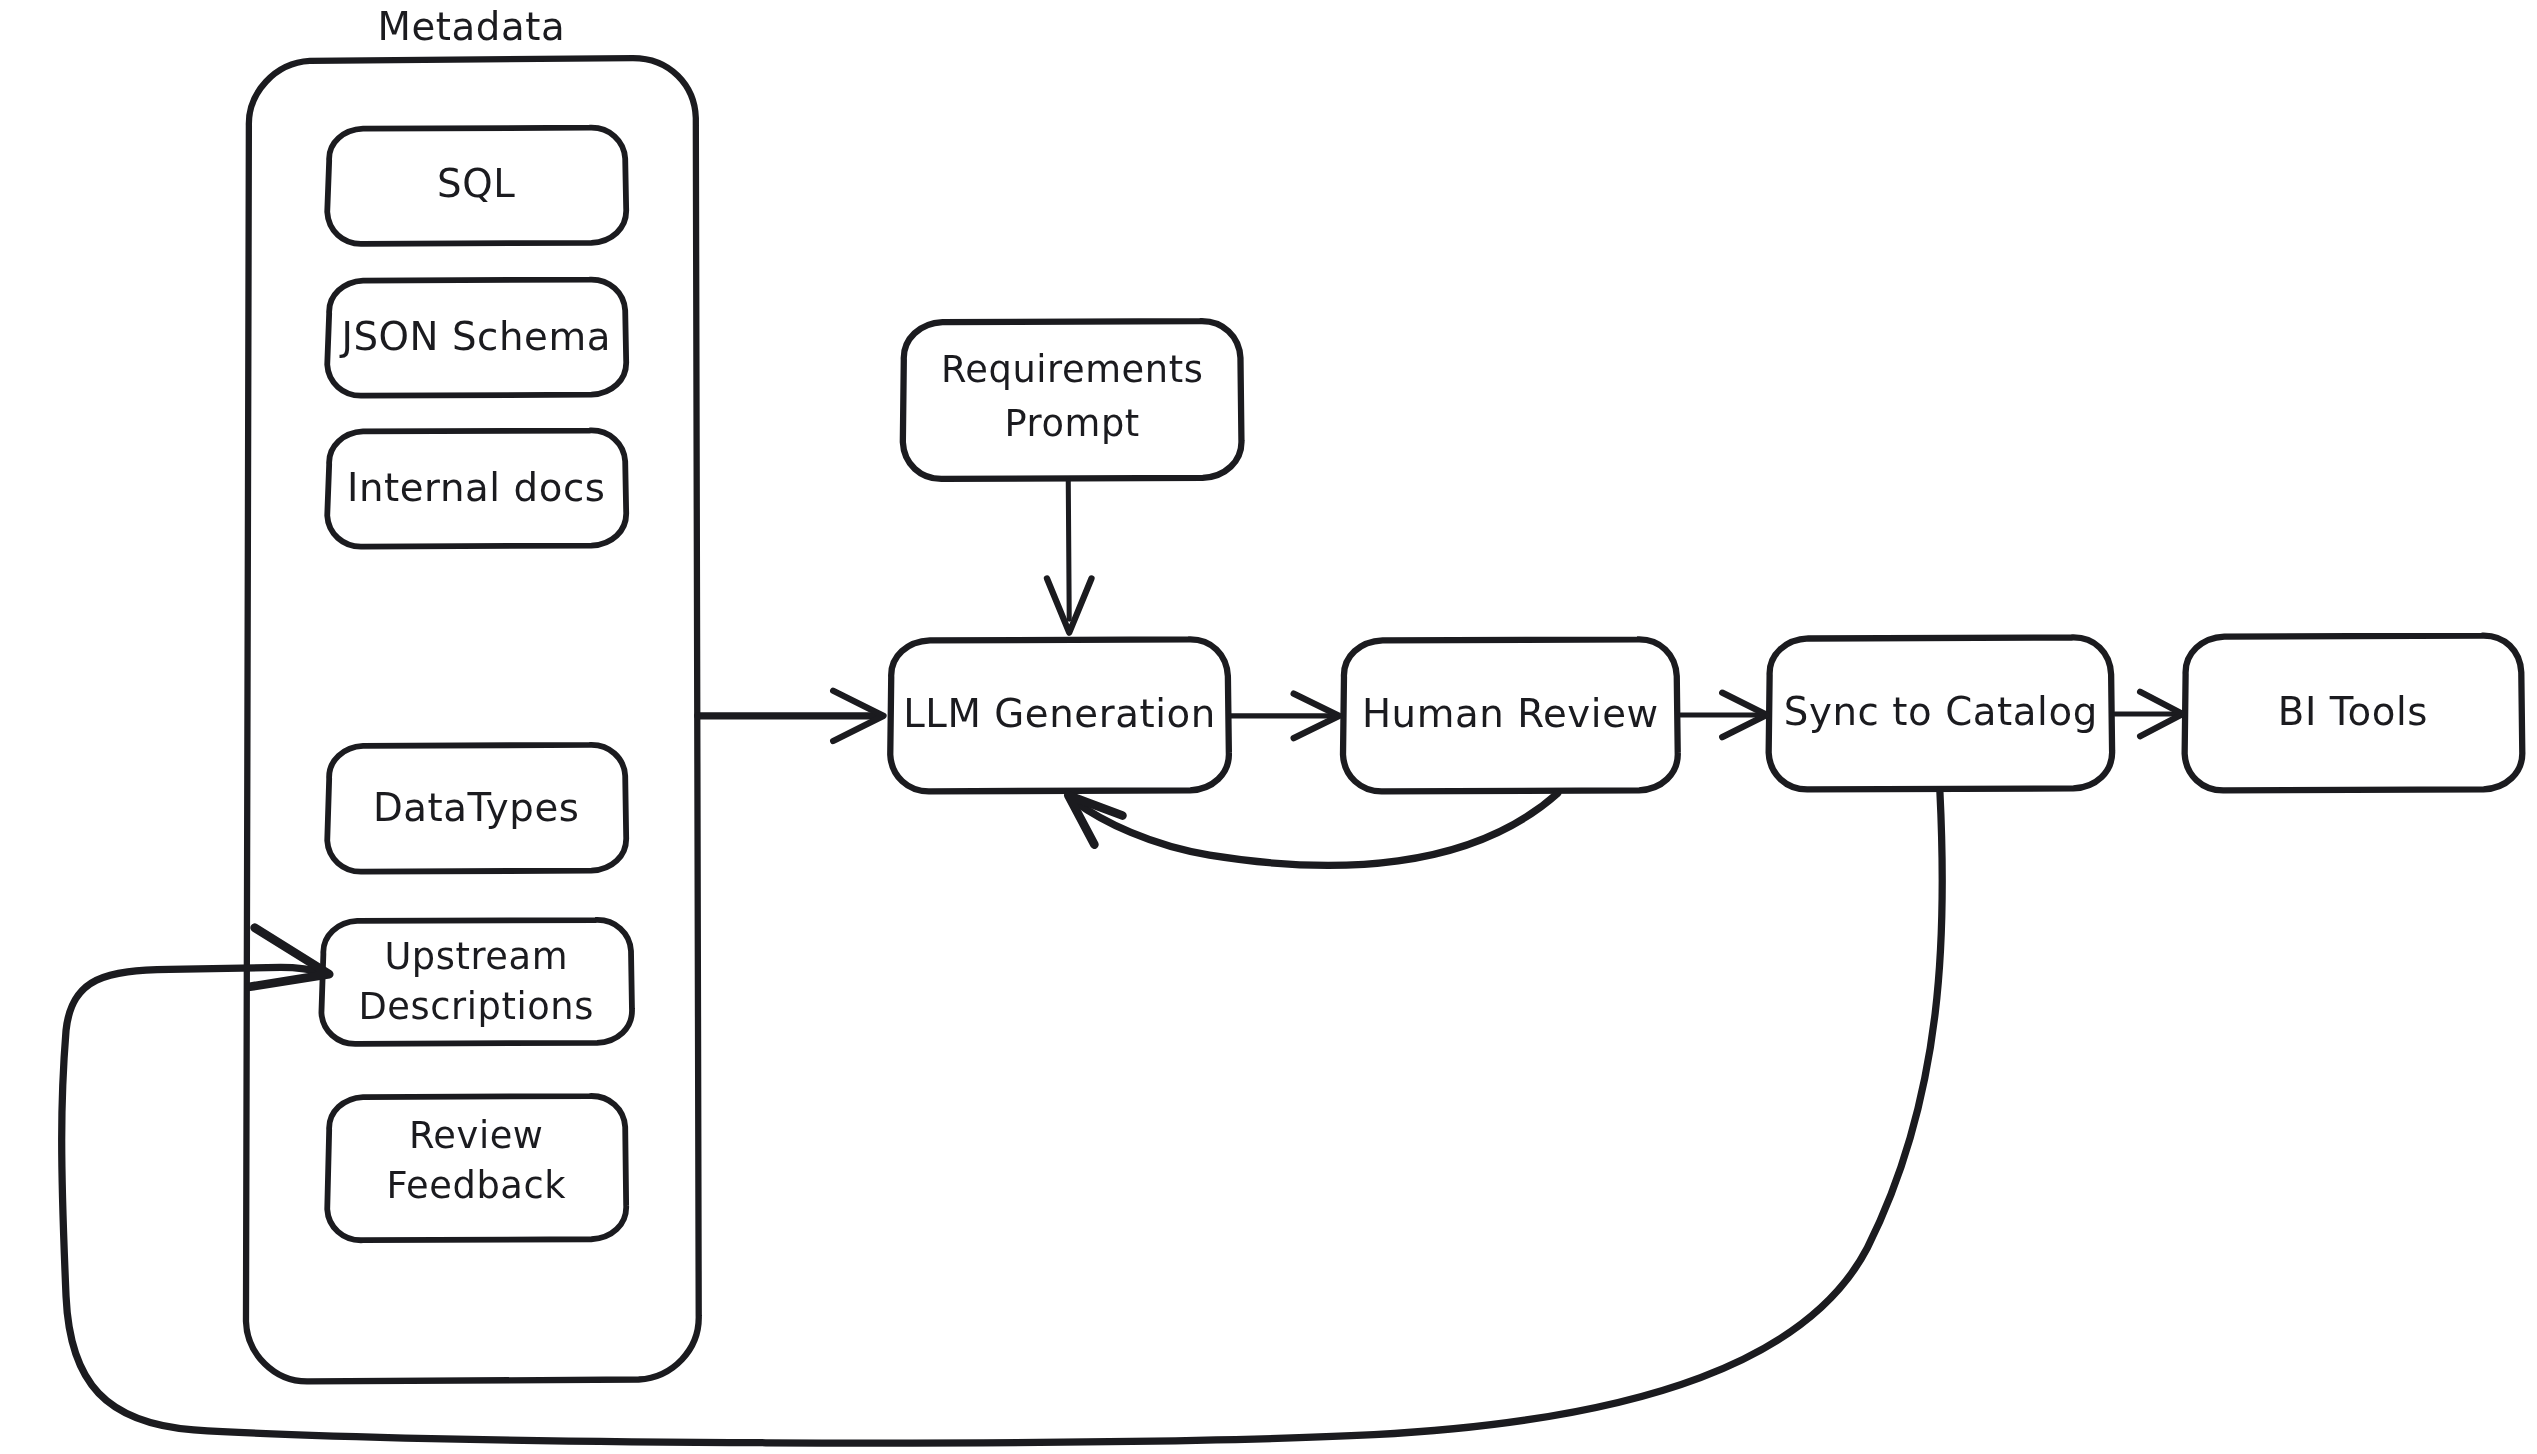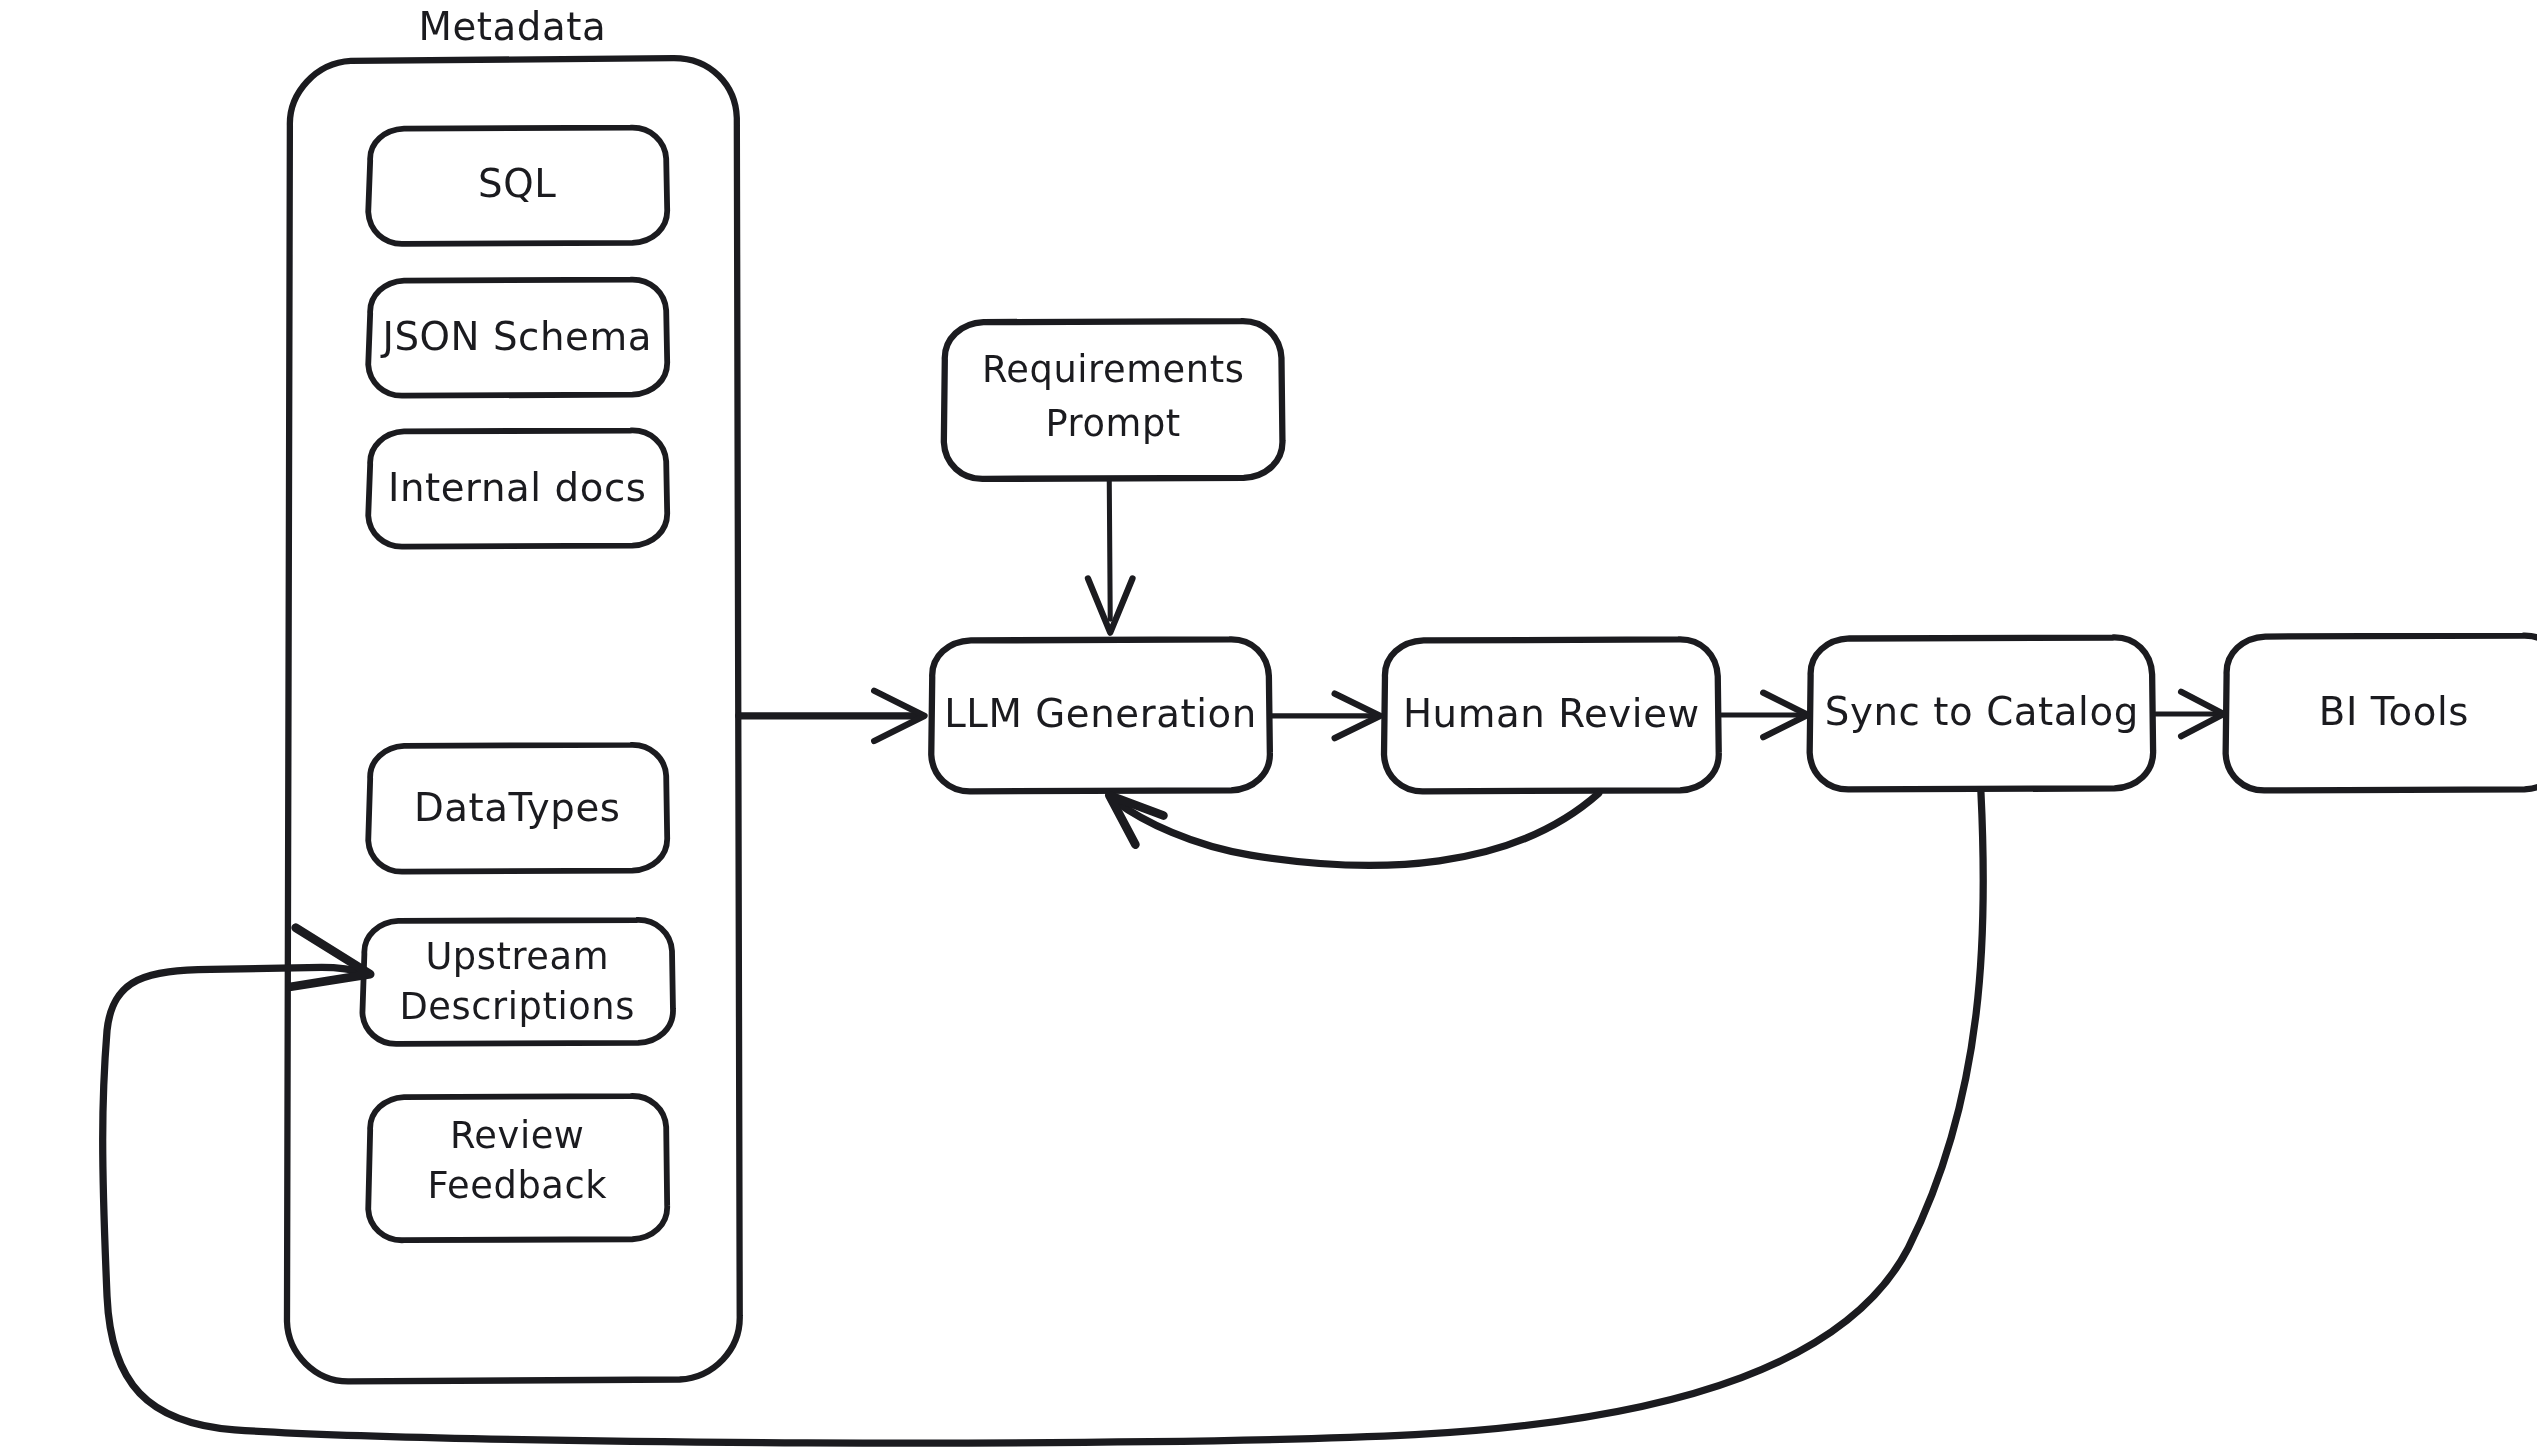--- a/index.html
+++ b/index.html
@@ -12,21 +12,20 @@
     width: 2538px;
     height: 1454px;
     overflow: hidden;
     font-family: "DejaVu Sans", sans-serif;
   }
   #diagram-root {
     position: relative;
     width: 2115px;
     height: 1454px;
     background: #ffffff;
-    margin-left: 41px;
   }
   svg#flow-svg {
     position: absolute;
     top: 0;
     left: 0;
     width: 2538px;
     height: 1454px;
     display: block;
   }
   .shape-stroke {

